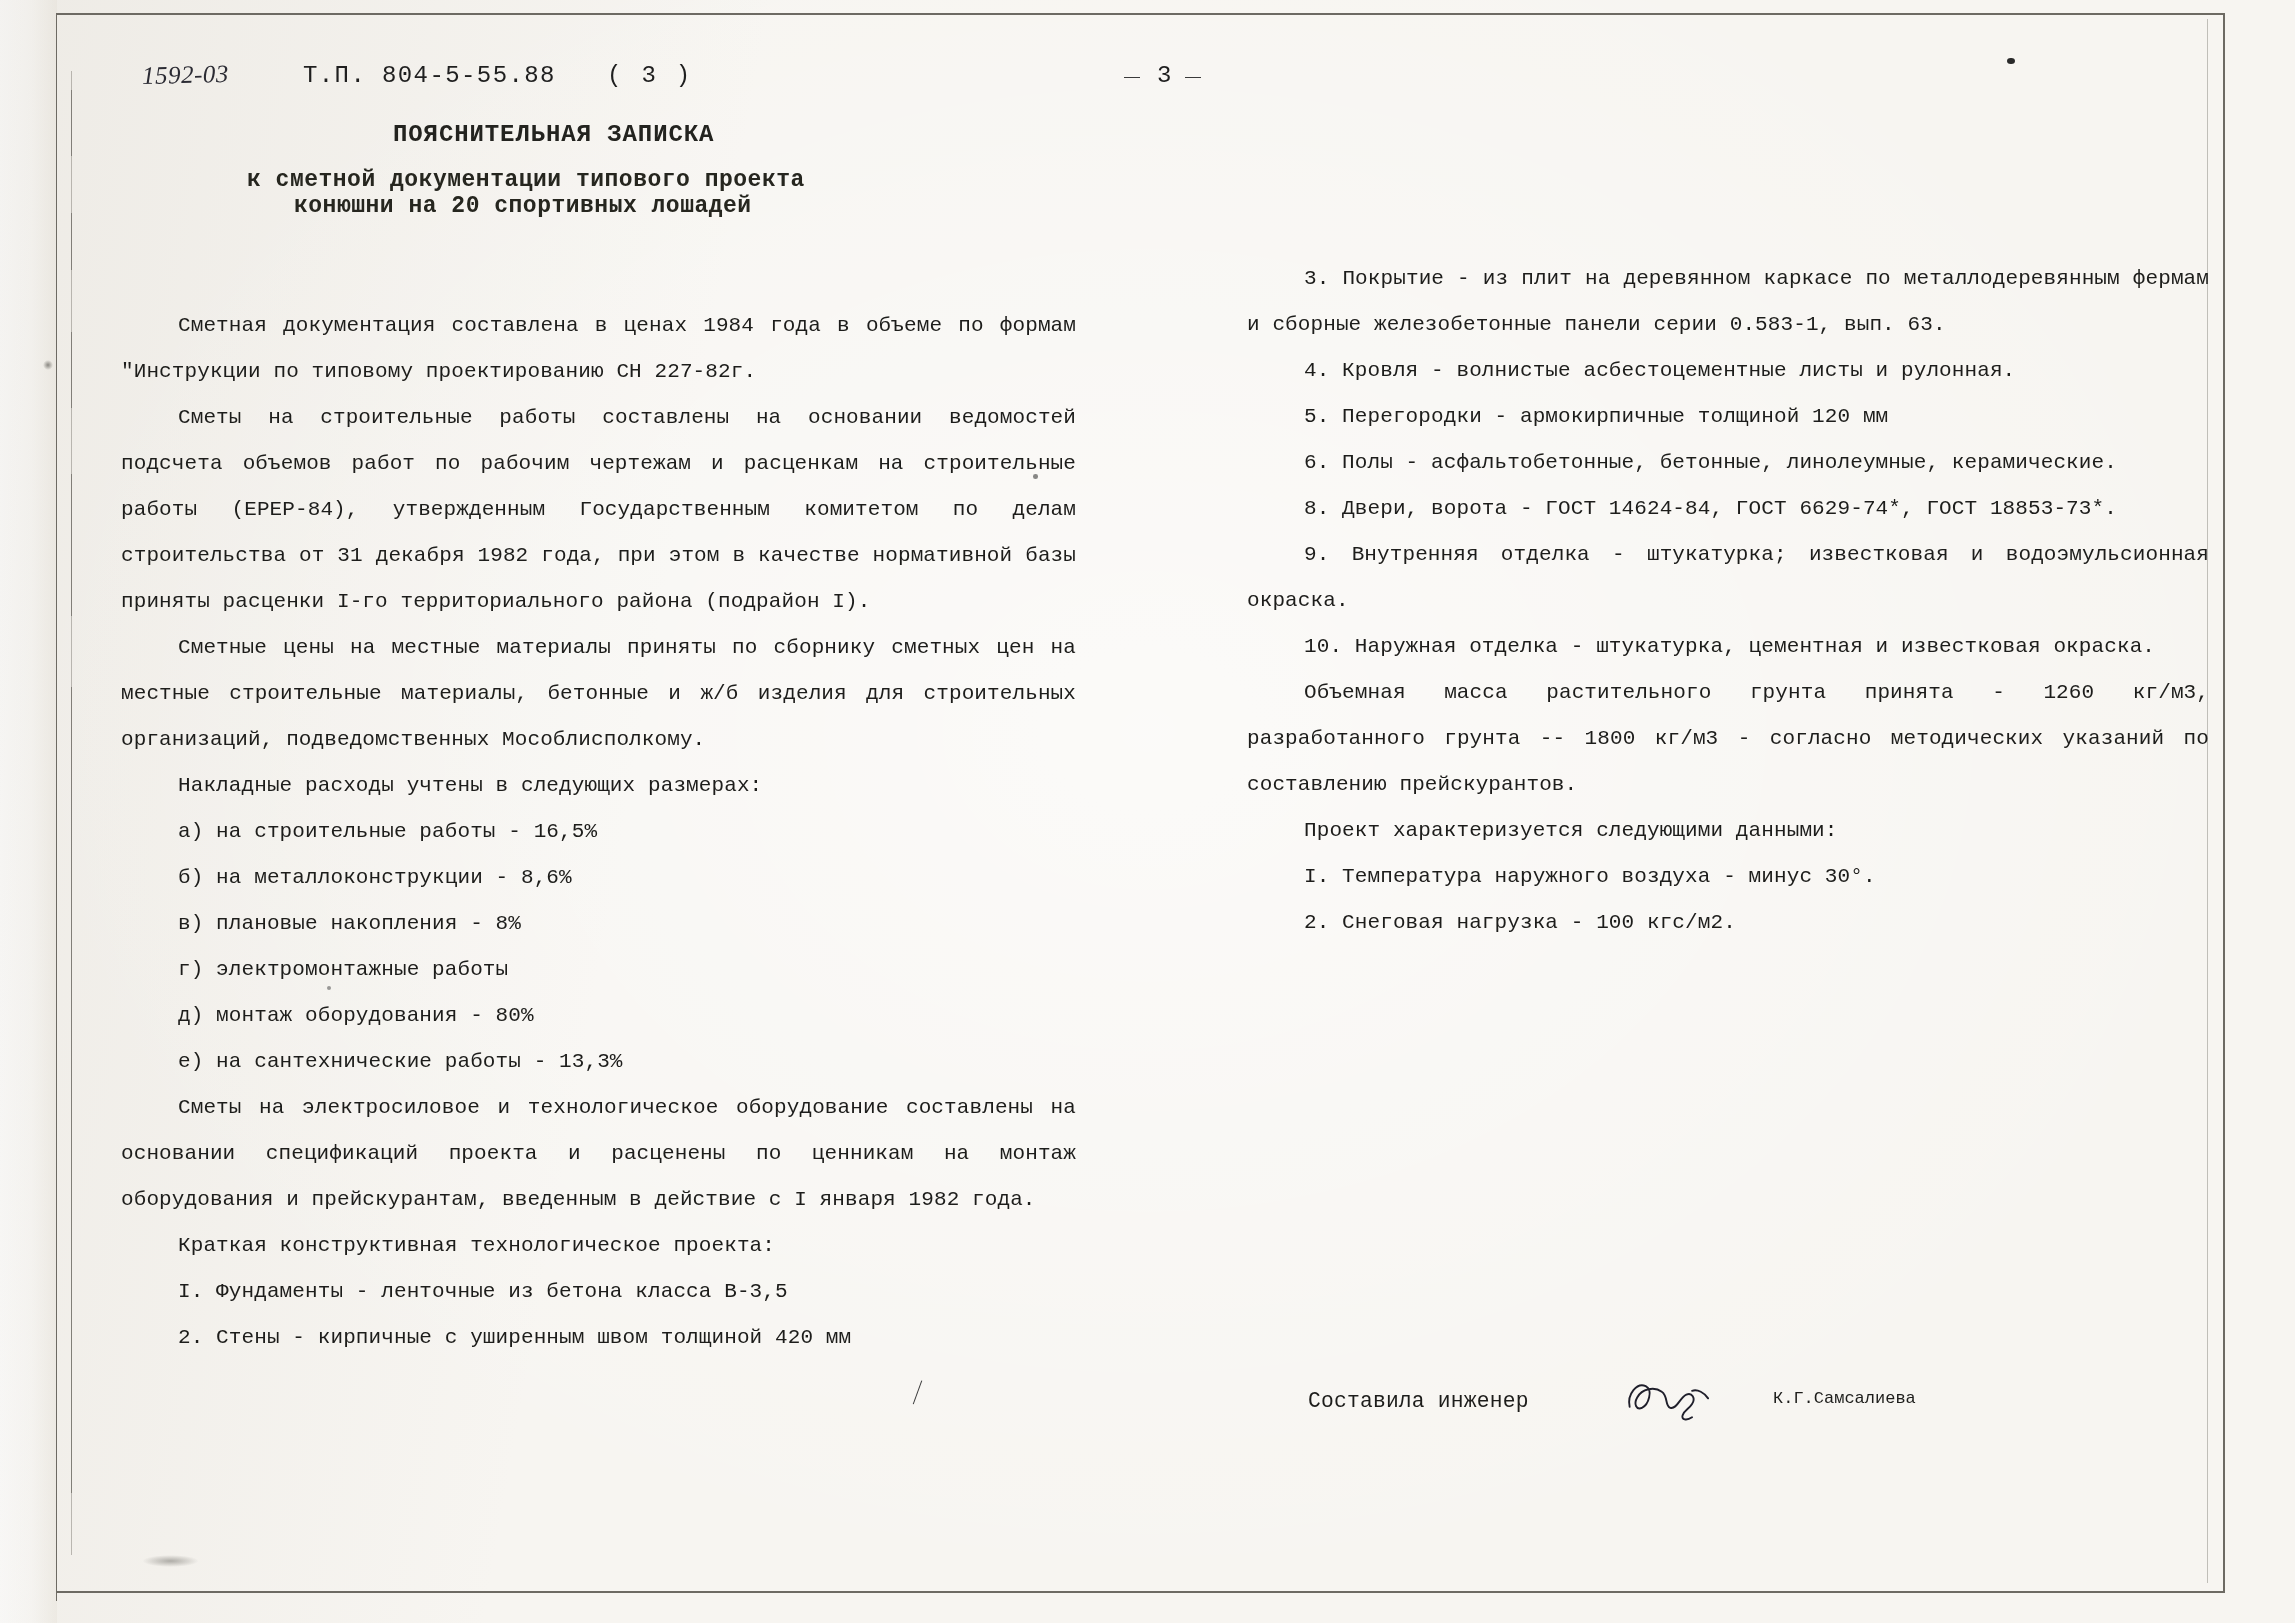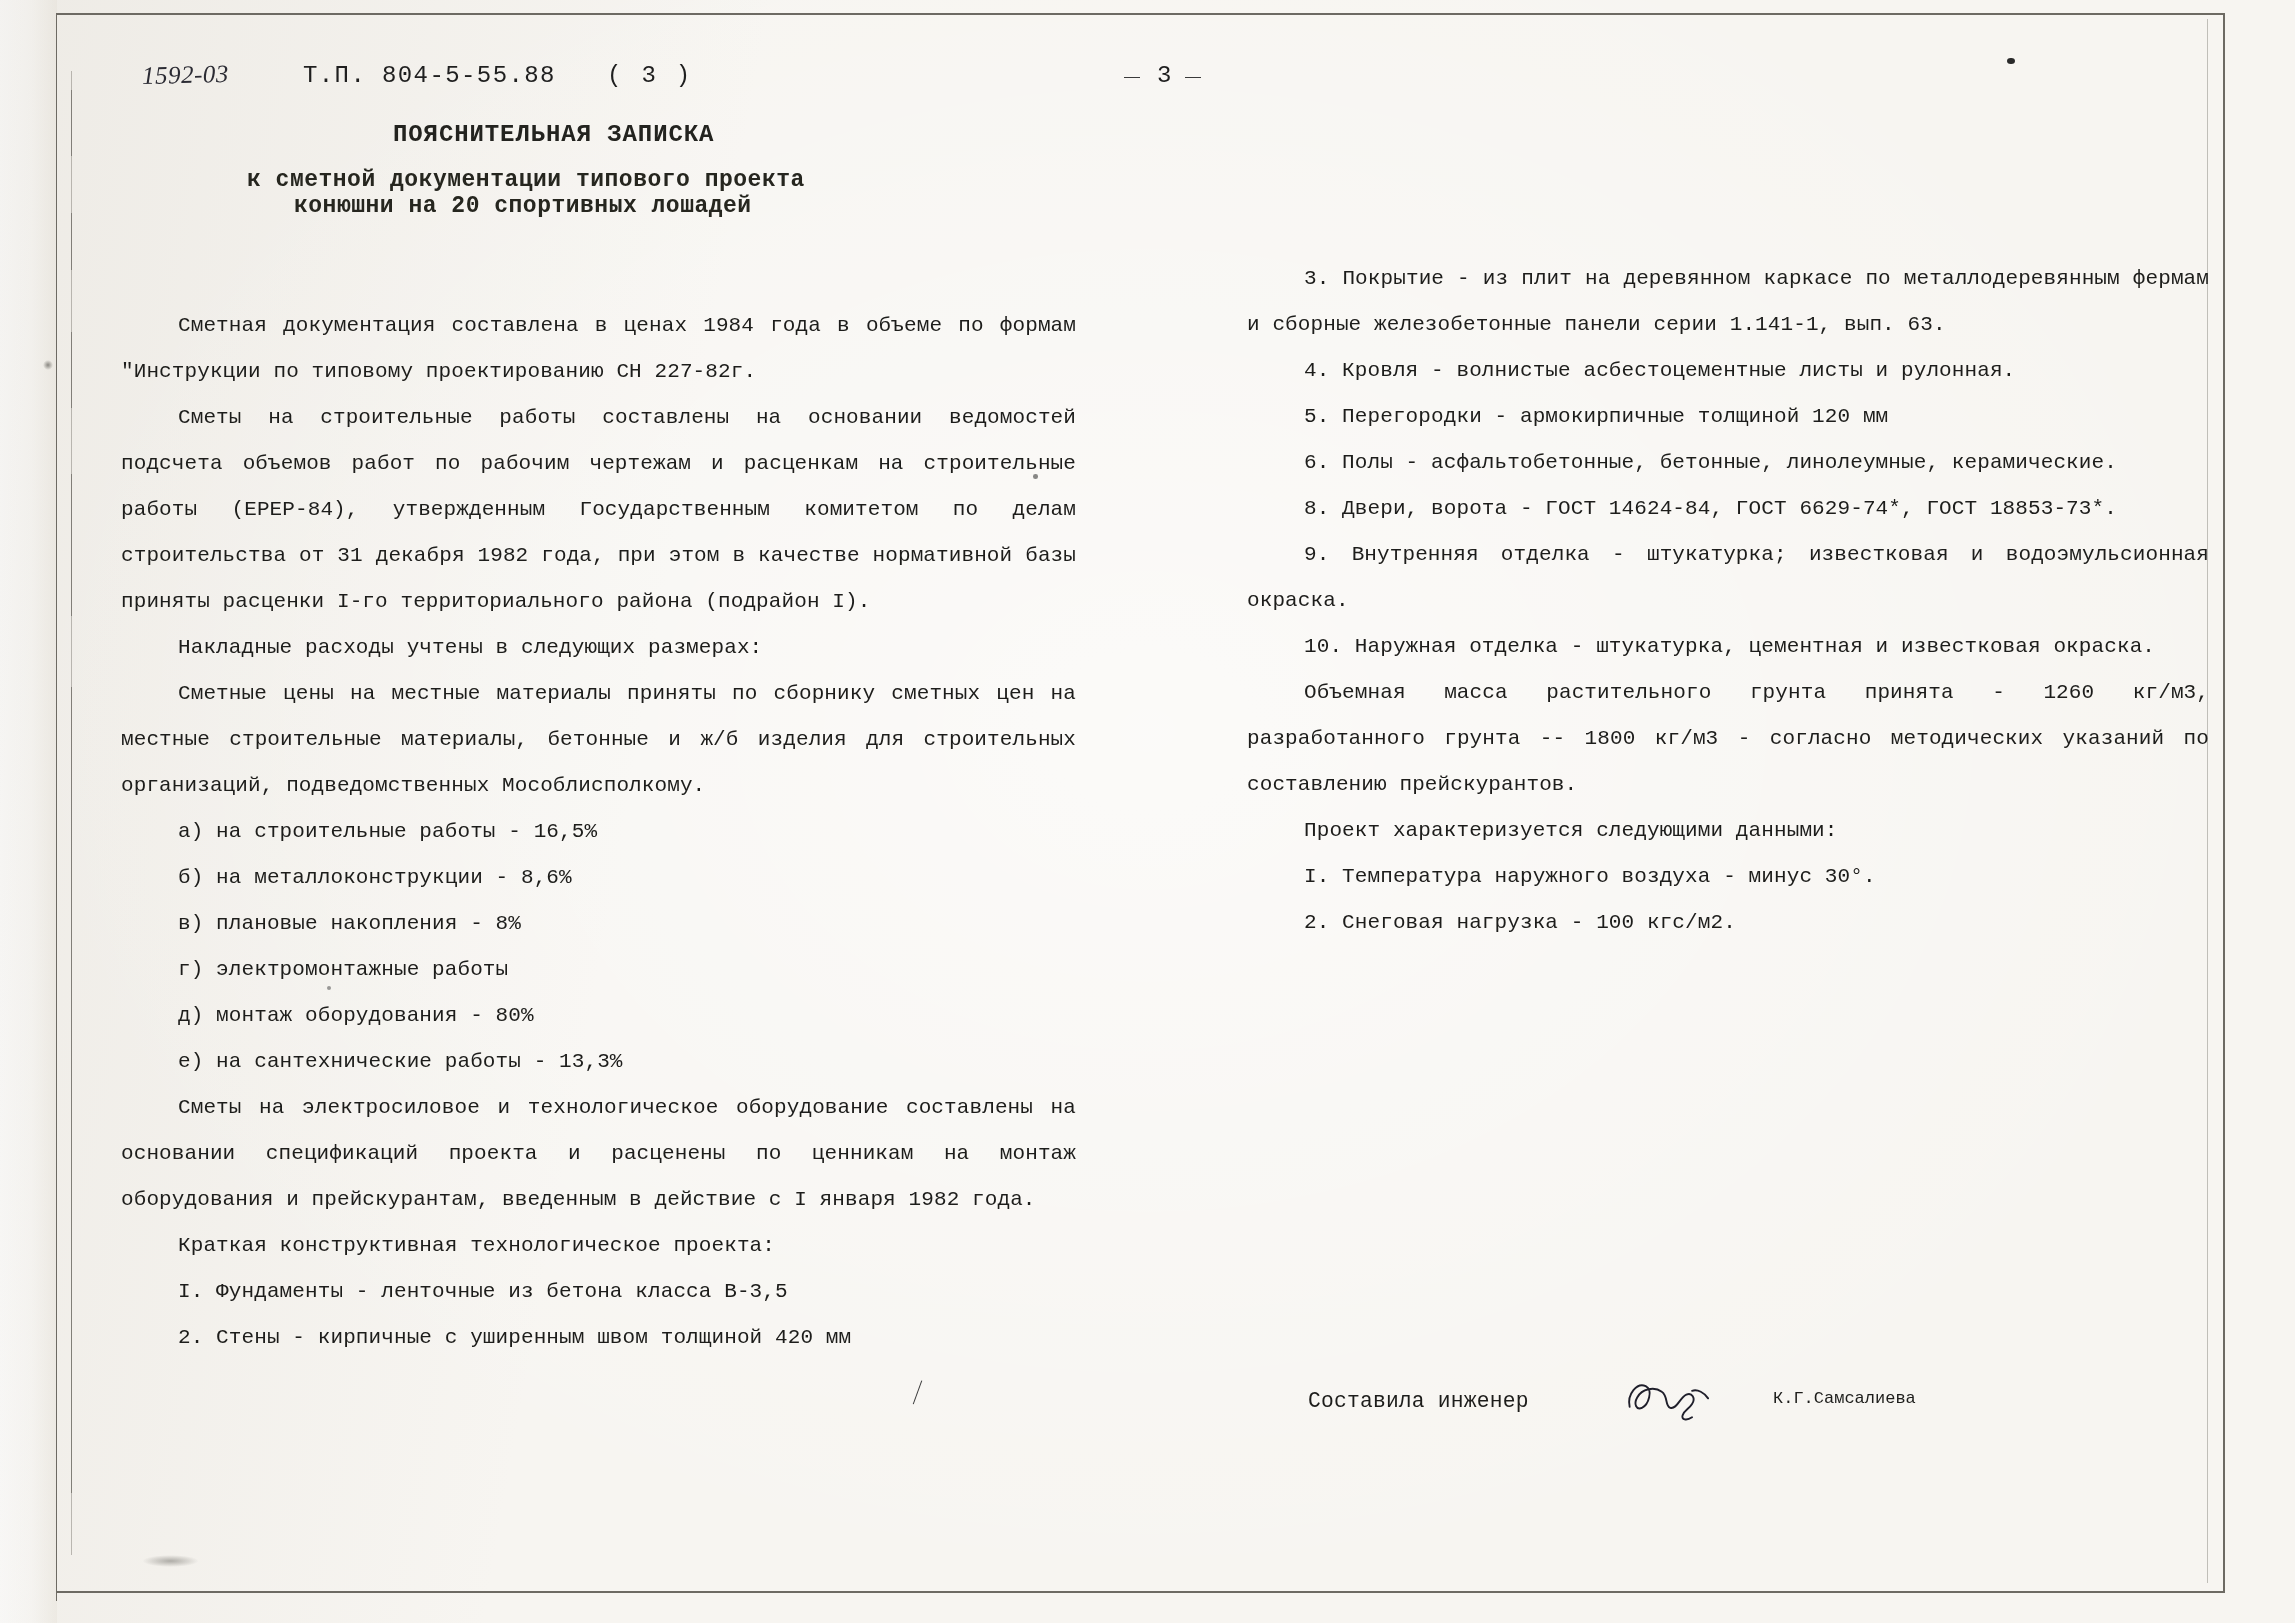--- a/index.html
+++ b/index.html
@@ -299,38 +299,38 @@
 
   <div class="title-block">
     <div class="title-main">ПОЯСНИТЕЛЬНАЯ ЗАПИСКА</div>
     <div class="title-sub1">к сметной документации типового проекта</div>
     <div class="title-sub2">конюшни на 20 спортивных лошадей</div>
   </div>
 
   <div class="col col-left" style="top:303px;">
     <p class="p indent">Сметная документация составлена в ценах 1984 года в объеме по формам "Инструкции по типовому проектированию СН 227-82г.</p>
     <p class="p indent">Сметы на строительные работы составлены на основании ведомостей подсчета объемов работ по рабочим чертежам и расценкам на строительные работы (ЕРЕР-84), утвержденным Государственным комитетом по делам строительства от 31 декабря 1982 года, при этом в качестве нормативной базы приняты расценки I-го территориального района (подрайон I).</p>
+    <p class="p indent">Сметные цены на местные материалы приняты по сборнику сметных цен на местные строительные материалы, бетонные и ж/б изделия для строительных организаций, подведомственных Мособлисполкому.</p>
     <p class="p indent">Накладные расходы учтены в следующих размерах:</p>
-    <p class="p indent">Сметные цены на местные материалы приняты по сборнику сметных цен на местные строительные материалы, бетонные и ж/б изделия для строительных организаций, подведомственных Мособлисполкому.</p>
     <p class="p item">а) на строительные работы - 16,5%</p>
     <p class="p item">б) на металлоконструкции - 8,6%</p>
     <p class="p item">в) плановые накопления - 8%</p>
     <p class="p item">г) электромонтажные работы</p>
     <p class="p item">д) монтаж оборудования - 80%</p>
     <p class="p item">е) на сантехнические работы - 13,3%</p>
     <p class="p indent">Сметы на электросиловое и технологическое оборудование составлены на основании спецификаций проекта и расценены по ценникам на монтаж оборудования и прейскурантам, введенным в действие с I января 1982 года.</p>
     <p class="p indent">Краткая конструктивная технологическое проекта:</p>
     <p class="p item">I. Фундаменты - ленточные из бетона класса В-3,5</p>
     <p class="p item">2. Стены - кирпичные с уширенным швом толщиной 420 мм</p>
   </div>
 
   <div class="slash-mark"></div>
 
   <div class="col col-right" style="top:256px;">
-    <p class="p indent">3. Покрытие - из плит на деревянном каркасе по металлодеревянным фермам и сборные железобетонные панели серии 1.141-1, вып. 63.</p>
+    <p class="p indent">3. Покрытие - из плит на деревянном каркасе по металлодеревянным фермам и сборные железобетонные панели серии 0.583-1, вып. 63.</p>
     <p class="p indent">4. Кровля - волнистые асбестоцементные листы и рулонная.</p>
     <p class="p indent">5. Перегородки - армокирпичные толщиной 120 мм</p>
     <p class="p indent">6. Полы - асфальтобетонные, бетонные, линолеумные, керамические.</p>
     <p class="p indent">8. Двери, ворота - ГОСТ 14624-84, ГОСТ 6629-74*, ГОСТ 18853-73*.</p>
     <p class="p indent">9. Внутренняя отделка - штукатурка; известковая и водоэмульсионная окраска.</p>
     <p class="p indent">10. Наружная отделка - штукатурка, цементная и известковая окраска.</p>
     <p class="p indent">Объемная масса растительного грунта принята - 1260 кг/м3, разработанного грунта -- 1800 кг/м3 - согласно методических указаний по составлению прейскурантов.</p>
     <p class="p indent">Проект характеризуется следующими данными:</p>
     <p class="p item">I. Температура наружного воздуха - минус 30°.</p>
     <p class="p item">2. Снеговая нагрузка - 100 кгс/м2.</p>

